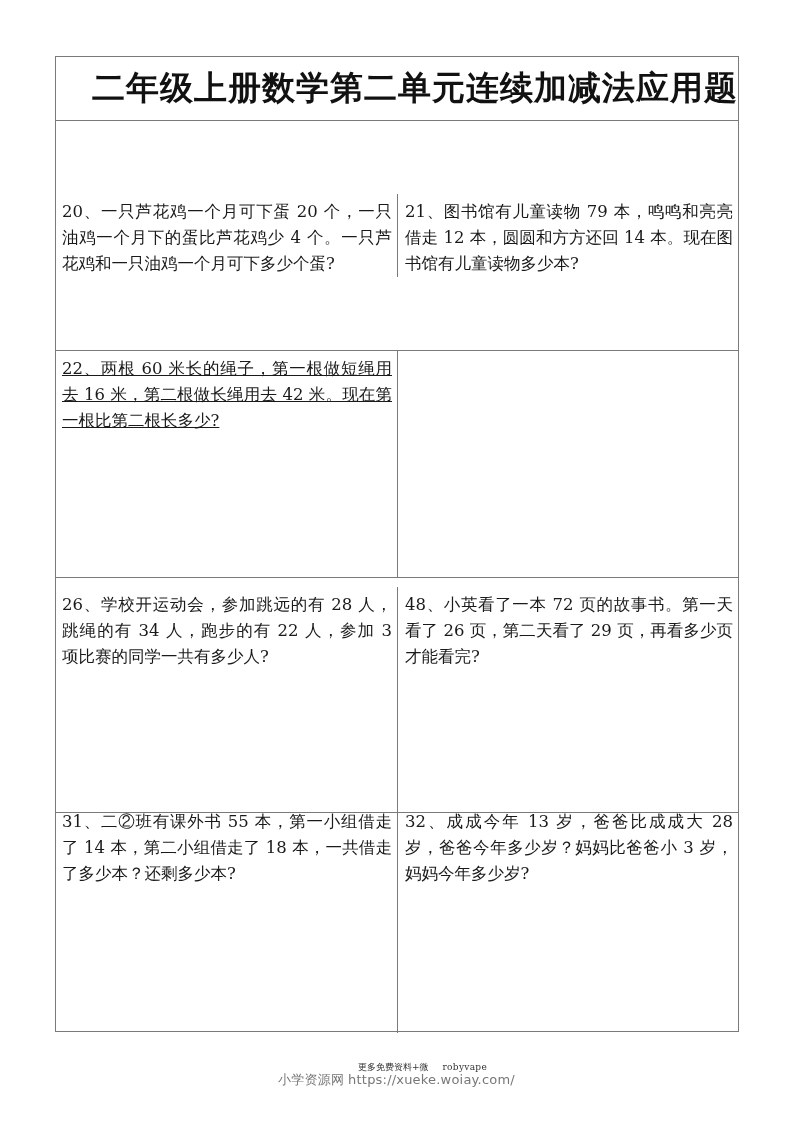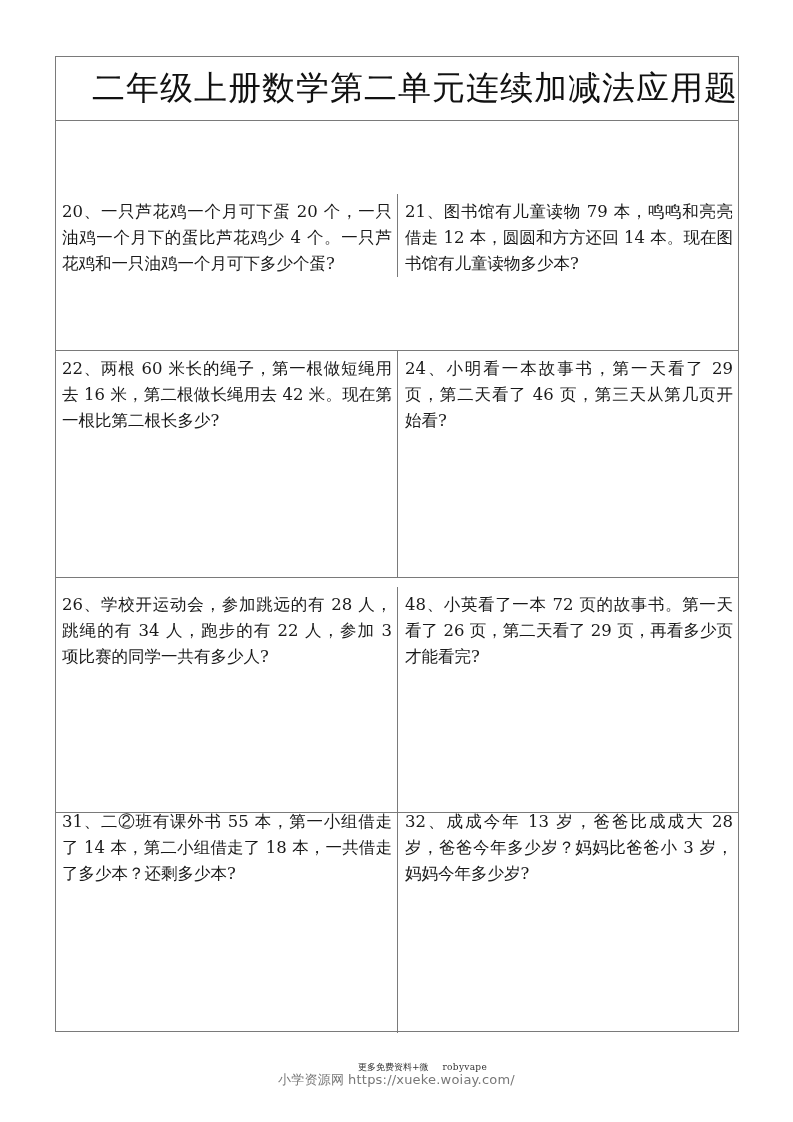--- a/index.html
+++ b/index.html
@@ -34,21 +34,21 @@
       box-sizing: border-box;
       display: flex;
       align-items: center;
       justify-content: center;
     }
     .title {
       font-family: "DejaVu Sans", "Liberation Sans", sans-serif;
       font-size: 33px;
       letter-spacing: 1px;
       color: #111;
-      font-weight: normal;
+      font-weight: bold;
       white-space: nowrap;
       margin-left: 36px;
     }
     .grid {
       position: absolute;
       left: 0;
       top: 64px;
       width: 100%;
       height: calc(100% - 64px);
     }
@@ -118,23 +118,22 @@
 <div class="sheet">
   <div class="title-row">
     <div class="title">二年级上册数学第二单元连续加减法应用题</div>
   </div>
 
   <div class="grid">
     <div class="row" style="top:0; height:230px;align-items:center;">
       <div class="cell left">20、一只芦花鸡一个月可下蛋 20 个，一只油鸡一个月下的蛋比芦花鸡少 4 个。一只芦花鸡和一只油鸡一个月可下多少个蛋?</div>
       <div class="cell right">21、图书馆有儿童读物 79 本，鸣鸣和亮亮借走 12 本，圆圆和方方还回 14 本。现在图书馆有儿童读物多少本?</div>
     </div>
-    <div class="row" style="top:230px; height:227px;">
+    <div class="row" style="top:230px; height:227px;text-decoration:underline;">
       <div class="cell left">22、两根 60 米长的绳子，第一根做短绳用去 16 米，第二根做长绳用去 42 米。现在第一根比第二根长多少?</div>
-      <div class="cell right">24、小明看一本故事书，第一天看了 29 页，第二天看了 46 页，第三天从第几页开始看?</div>
     </div>
     <div class="row" style="top:466px; height:226px;">
       <div class="cell left">26、学校开运动会，参加跳远的有 28 人，跳绳的有 34 人，跑步的有 22 人，参加 3 项比赛的同学一共有多少人?</div>
       <div class="cell right">48、小英看了一本 72 页的故事书。第一天看了 26 页，第二天看了 29 页，再看多少页才能看完?</div>
     </div>
     <div class="row" style="top:683px; height:229px;">
       <div class="cell left">31、二②班有课外书 55 本，第一小组借走了 14 本，第二小组借走了 18 本，一共借走了多少本？还剩多少本?</div>
       <div class="cell right">32、成成今年 13 岁，爸爸比成成大 28 岁，爸爸今年多少岁？妈妈比爸爸小 3 岁，妈妈今年多少岁?</div>
     </div>
   </div>

